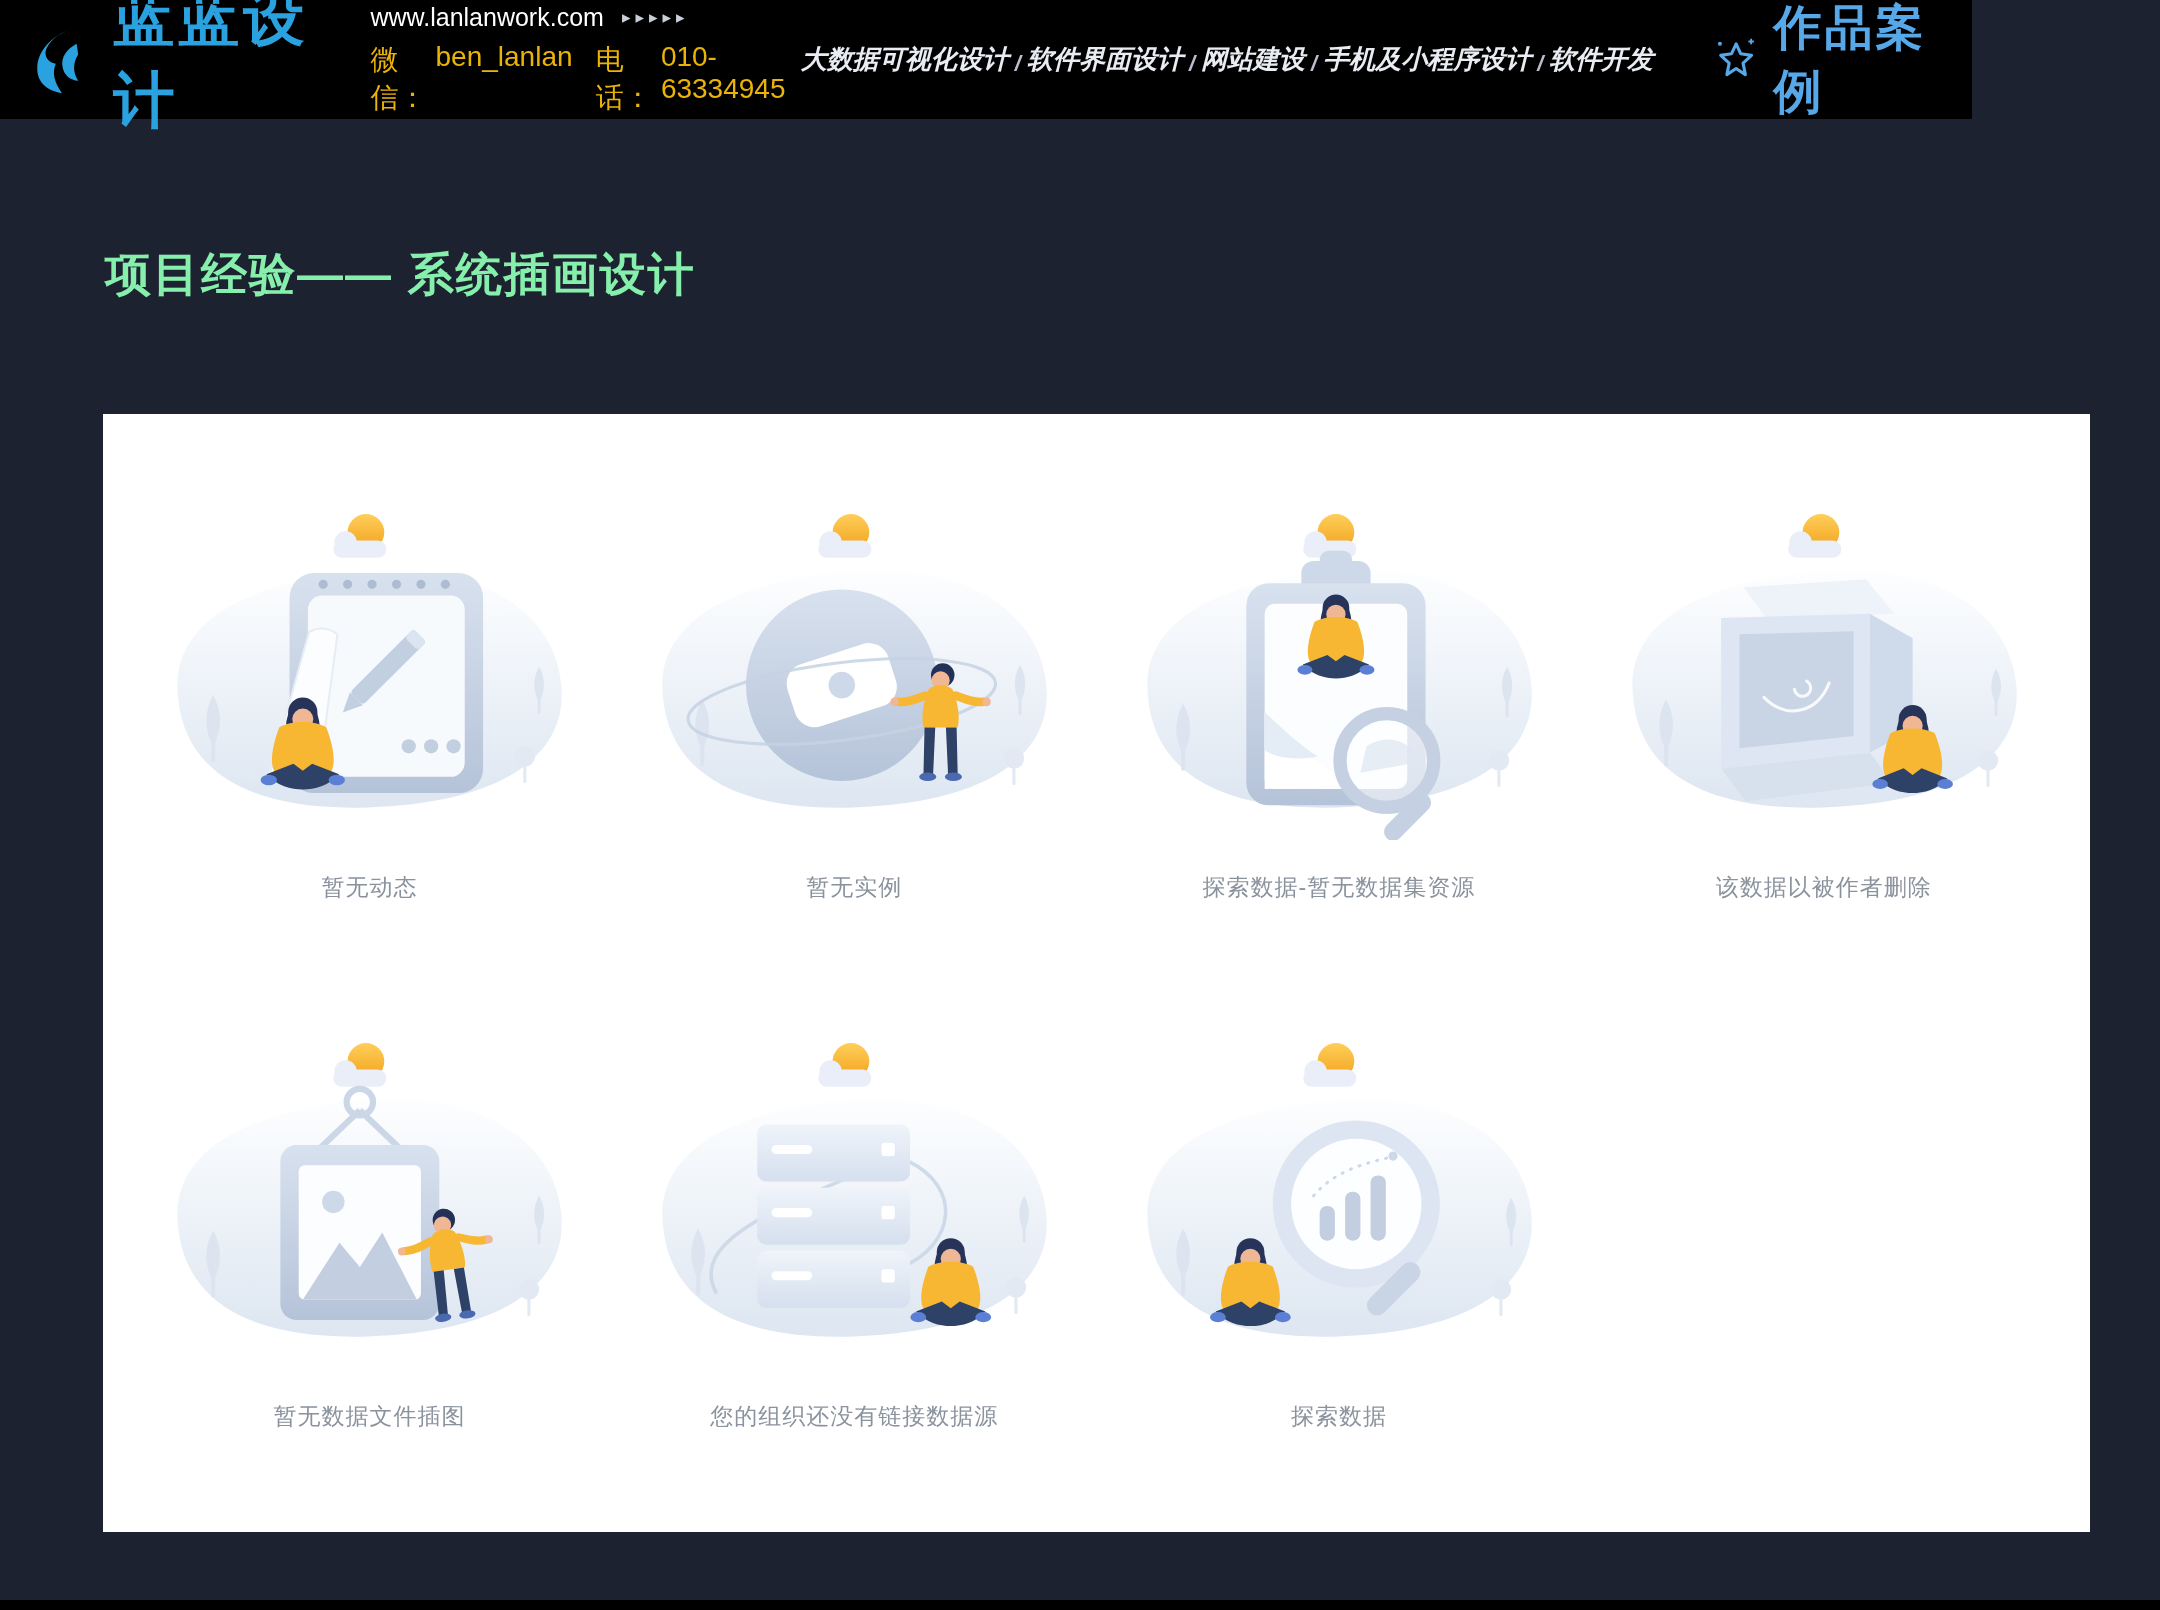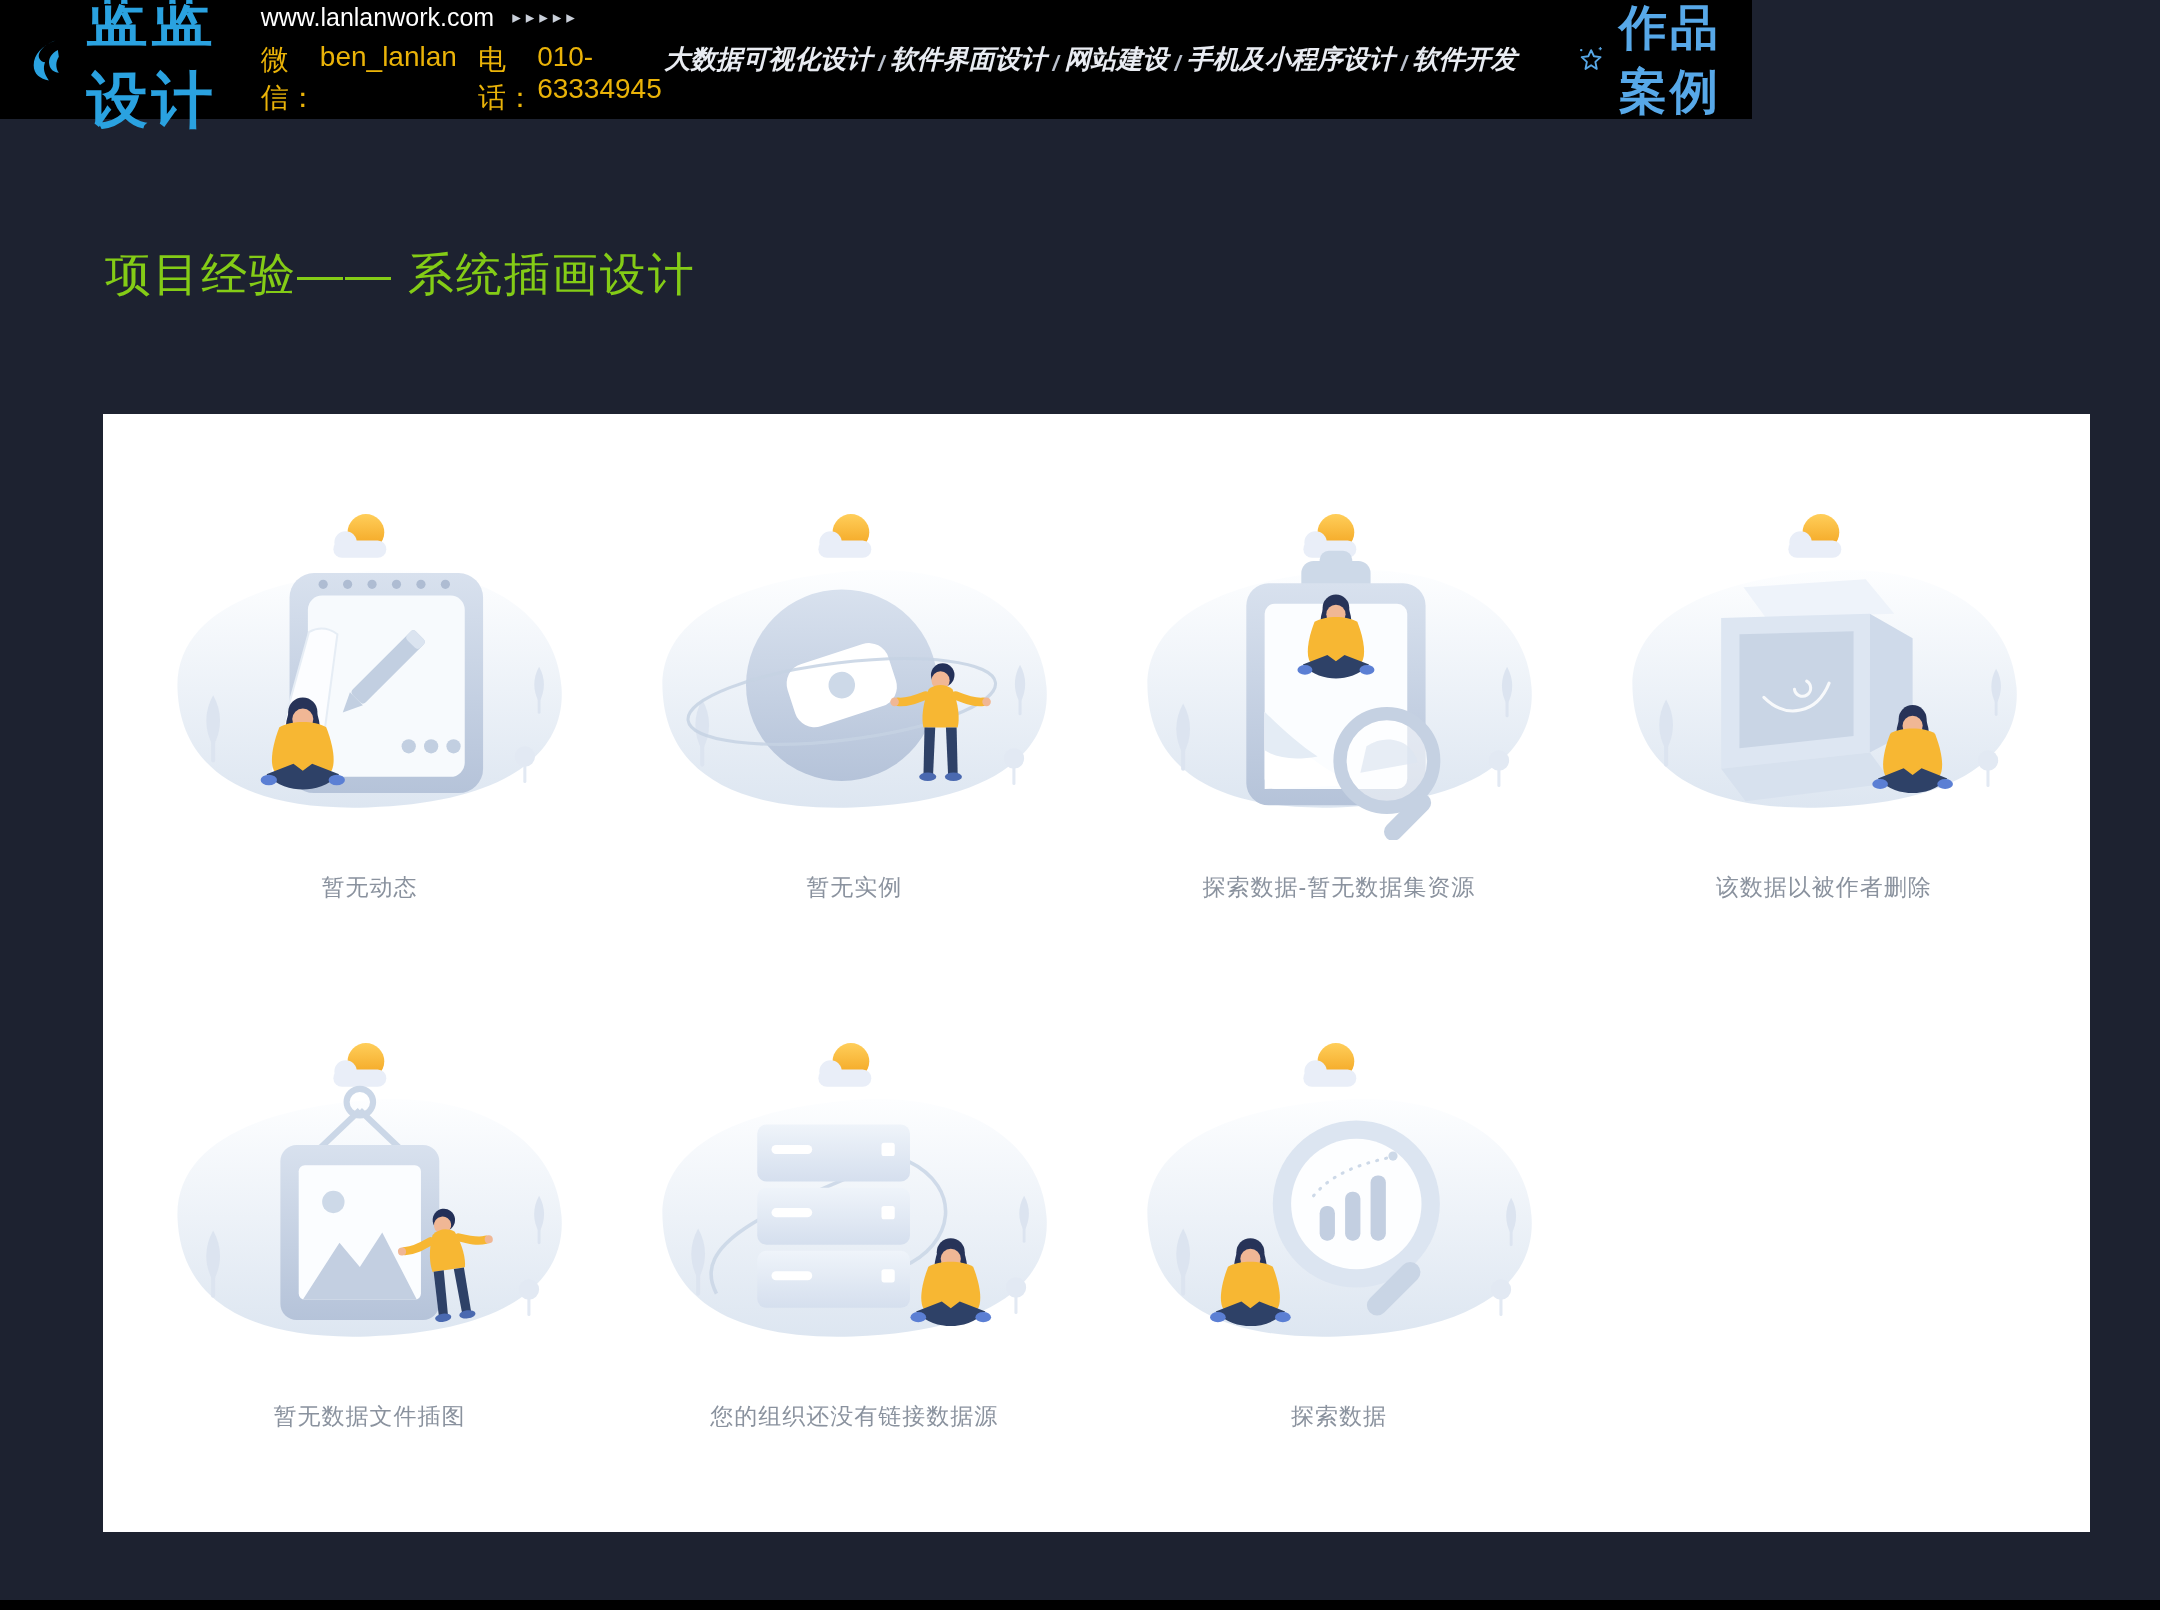--- a/index.html
+++ b/index.html
@@ -1,37 +1,37 @@
 <!DOCTYPE html>
 <html><head>
 <meta charset="utf-8">
 <style>
   *{margin:0;padding:0;box-sizing:border-box}
   html,body{width:2160px;height:1610px}
   body{background:#1d2230;font-family:"Liberation Sans",sans-serif;position:relative;overflow:hidden}
 
   
-  .topbar{position:absolute;top:0;left:0;width:1752px;height:119px;background:#000;display:flex;align-items:center;z-index:5}
+  .topbar{position:absolute;top:0;left:0;width:1972px;height:119px;background:#000;display:flex;align-items:center;z-index:5}
   .logo{display:flex;align-items:center;gap:16px;margin-left:28px;cursor:pointer}
   .logo svg{width:84px;height:84px}
   .logo-text{font-size:61px;font-weight:800;color:#2aa2e0;letter-spacing:4px}
   .contact{margin-left:42px;display:flex;flex-direction:column;gap:9px}
   .url-row{display:flex;align-items:center;gap:18px;color:#ffffff;font-size:25px;font-weight:400}
   .arrows{color:#c9cfd9;font-size:17px;letter-spacing:5px}
   .sub-row{color:#eab308;font-size:28px;display:flex;align-items:flex-start}
   .sub-row .spacer{display:inline-block;width:30px}
   .nav{margin-left:auto;display:flex;align-items:flex-end;gap:6px;color:#e9ecf2;font-size:26px;font-style:italic;font-weight:600}
   .nav .nav-item{cursor:pointer;white-space:nowrap}
   .nav .sep{color:#b9c0cc;font-size:22px;font-style:italic}
   .portfolio{display:flex;align-items:center;gap:14px;margin-left:60px;margin-right:30px;cursor:pointer}
   .portfolio svg{width:56px;height:56px}
   .portfolio-text{font-size:48px;font-weight:800;color:#57a8e8;letter-spacing:3px}
 
   
-  .page-title{position:absolute;left:105px;top:244px;font-size:46px;font-weight:400;color:#84cc16;letter-spacing:2px}
+  .page-title{position:absolute;left:105px;top:244px;font-size:46px;font-weight:700;color:#86efac;letter-spacing:2px}
 
   
   .canvas{position:absolute;left:103px;top:414px;width:1987px;height:1118px;background:#ffffff}
   .grid{display:grid;grid-template-columns:repeat(4,1fr);grid-template-rows:repeat(2,1fr);width:100%;height:100%;padding:30px 24px}
   .cell{display:flex;flex-direction:column;align-items:center;justify-content:center;gap:32px}
   .cell svg.illo{width:438px;height:326px;display:block}
   .caption{font-size:23px;color:#8a929e;letter-spacing:1px;text-align:center}
 
   .bottombar{position:absolute;left:0;bottom:0;width:2160px;height:10px;background:#000}
 </style>

